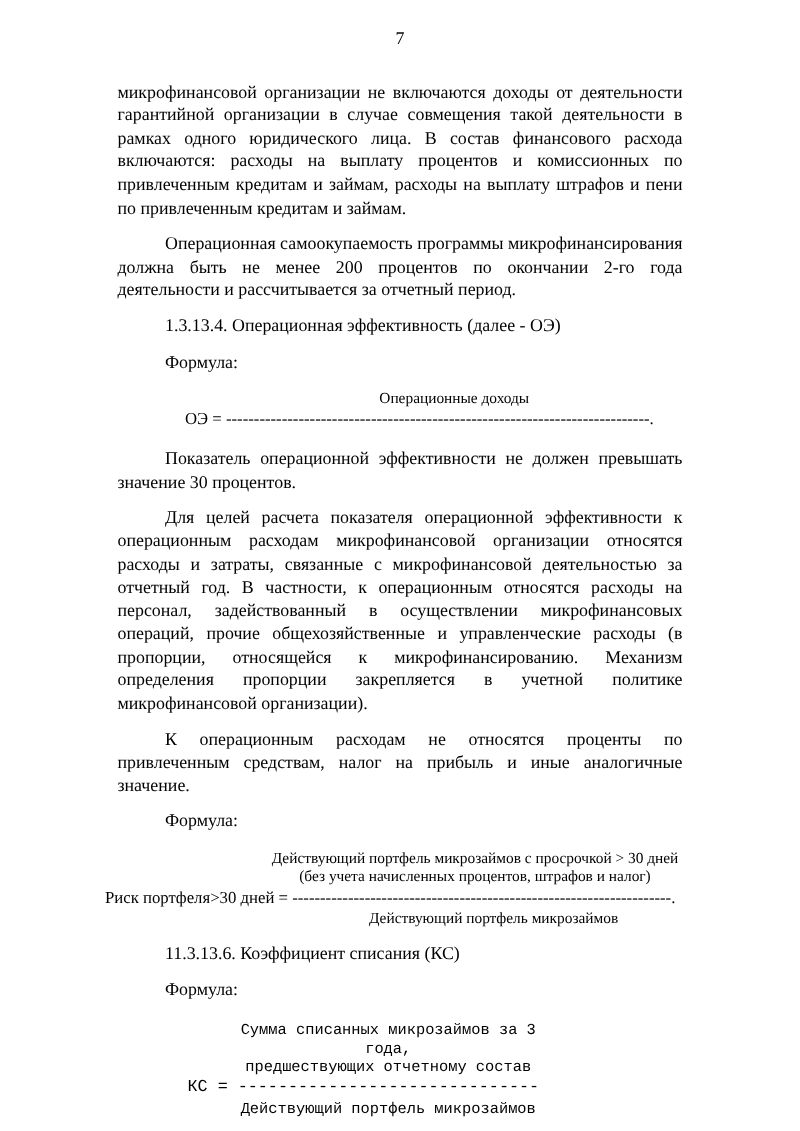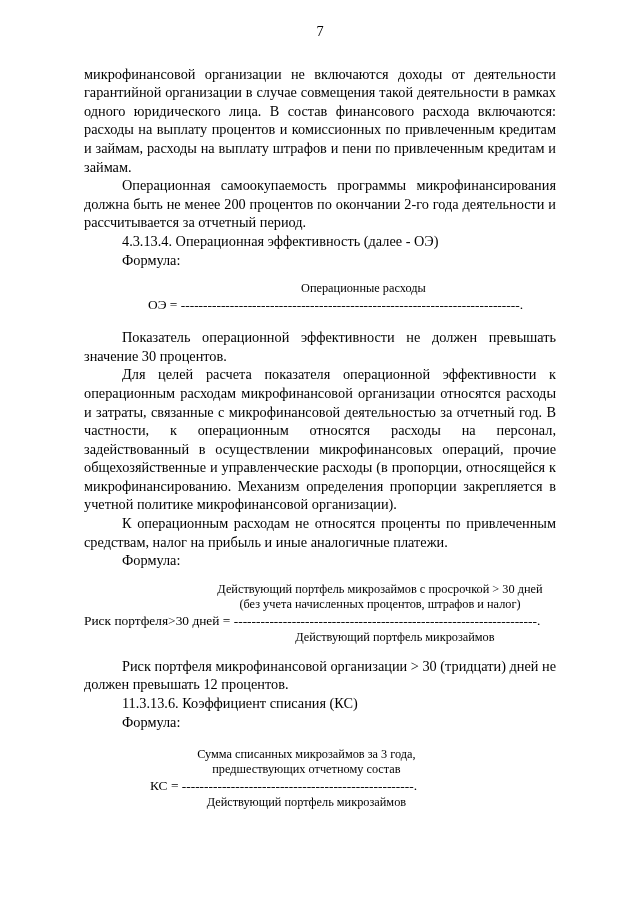--- a/index.html
+++ b/index.html
@@ -8,77 +8,76 @@
     width: 640px;
     min-height: 905px;
     padding: 22px 84px 18px 84px;
     font-family: "Liberation Serif", "DejaVu Serif", serif;
     font-size: 14.3px;
     line-height: 18.6px;
     color: #000000;
     background: #ffffff;
   }
   .page-number { text-align: center; margin-bottom: 24px; }
-  .para { margin: 0; text-align: justify; text-indent: 38px; }
+  .para { margin: 10px; text-align: justify; text-indent: 38px; }
   .para.cont { text-indent: 0; }
 
   .formula {
     display: grid;
     grid-template-columns: auto 1fr;
     font-size: 13.4px;
   }
   .f-num, .f-den {
     font-size: 12.3px;
     line-height: 15px;
     text-align: center;
   }
   .f-num { grid-row: 1; grid-column: 2; }
   .f-lhs { grid-row: 2; grid-column: 1; white-space: pre; line-height: 18px; }
   .f-bar { grid-row: 2; grid-column: 2; white-space: nowrap; overflow: hidden; line-height: 18px; }
   .f-den { grid-row: 3; grid-column: 2; }
 
   .formula.f1 { margin: 12px 10px 14px 64px; }
   .formula.f2 { margin: 12px 0 12px 0; }
   .formula.f2 .f-num { grid-column: 1 / 3; padding-left: 120px; }
-  .formula.f3 { margin: 16px 125px 0 66px; }
+  .formula.f3 { margin: 16px 125px 0 66px; font-family: Liberation Mono, monospace; }
 </style>
 </head>
 <body>
 
 <div class="page">
 
   <div class="page-number">7</div>
 
   <p class="para cont">микрофинансовой организации не включаются доходы от деятельности гарантийной организации в случае совмещения такой деятельности в рамках одного юридического лица. В состав финансового расхода включаются: расходы на выплату процентов и комиссионных по привлеченным кредитам и займам, расходы на выплату штрафов и пени по привлеченным кредитам и займам.</p>
   <p class="para">Операционная самоокупаемость программы микрофинансирования должна быть не менее 200 процентов по окончании 2-го года деятельности и рассчитывается за отчетный период.</p>
-  <p class="para">4.3.13.4. Операционная эффективность (далее - ОЭ)</p>
+  <p class="para">1.3.13.4. Операционная эффективность (далее - ОЭ)</p>
   <p class="para">Формула:</p>
 
   <div class="formula f1">
-    <div class="f-num">Операционные расходы</div>
+    <div class="f-num">Операционные доходы</div>
     <div class="f-lhs">ОЭ = </div>
     <div class="f-bar">----------------------------------------------------------------------------.</div>
   </div>
 
   <p class="para">Показатель операционной эффективности не должен превышать значение 30 процентов.</p>
   <p class="para">Для целей расчета показателя операционной эффективности к операционным расходам микрофинансовой организации относятся расходы и затраты, связанные с микрофинансовой деятельностью за отчетный год. В частности, к операционным относятся расходы на персонал, задействованный в осуществлении микрофинансовых операций, прочие общехозяйственные и управленческие расходы (в пропорции, относящейся к микрофинансированию. Механизм определения пропорции закрепляется в учетной политике микрофинансовой организации).</p>
-  <p class="para">К операционным расходам не относятся проценты по привлеченным средствам, налог на прибыль и иные аналогичные платежи.</p>
+  <p class="para">К операционным расходам не относятся проценты по привлеченным средствам, налог на прибыль и иные аналогичные значение.</p>
   <p class="para">Формула:</p>
 
   <div class="formula f2">
     <div class="f-num">
       <div>Действующий портфель микрозаймов с просрочкой &gt; 30 дней</div>
       <div>(без учета начисленных процентов, штрафов и налог)</div>
     </div>
     <div class="f-lhs">Риск портфеля&gt;30 дней = </div>
     <div class="f-bar">--------------------------------------------------------------------.</div>
     <div class="f-den">Действующий портфель микрозаймов</div>
   </div>
 
-  <p class="para">Риск портфеля микрофинансовой организации &gt; 30 (тридцати) дней не должен превышать 12 процентов.</p>
   <p class="para">11.3.13.6. Коэффициент списания (КС)</p>
   <p class="para">Формула:</p>
 
   <div class="formula f3">
     <div class="f-num">
       <div>Сумма списанных микрозаймов за 3 года,</div>
       <div>предшествующих отчетному состав</div>
     </div>
     <div class="f-lhs">КС = </div>
     <div class="f-bar">----------------------------------------------------.</div>

